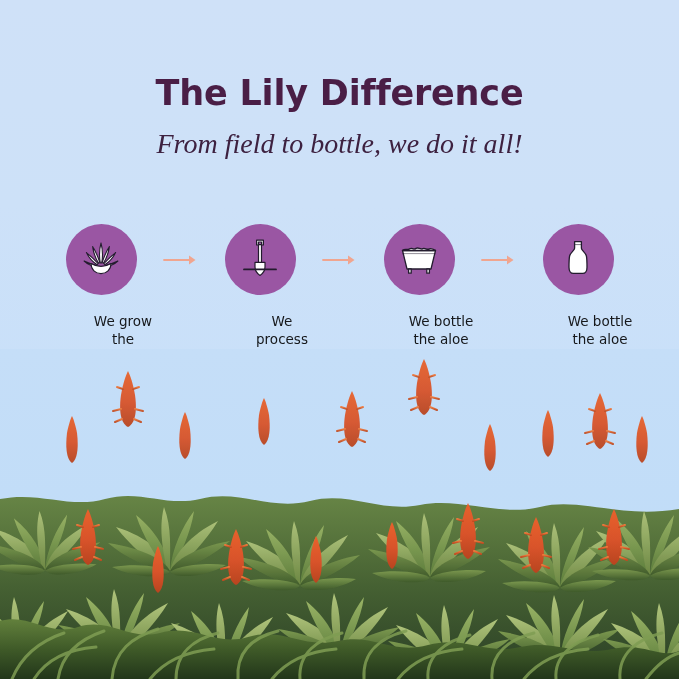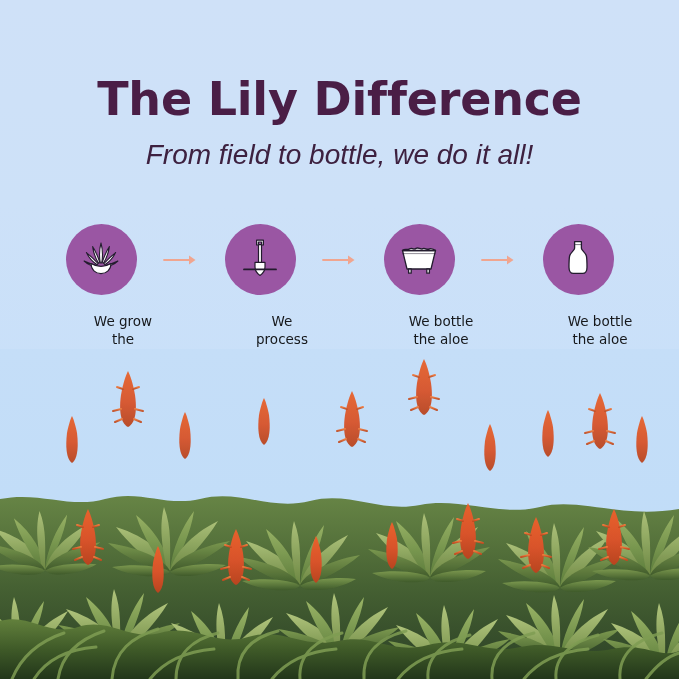--- a/index.html
+++ b/index.html
@@ -25,30 +25,30 @@
   .header {
     position: absolute;
     left: 0; top: 0;
     width: 679px;
     text-align: center;
   }
   .title {
     margin: 0;
     padding-top: 76px;
     font-family: "DejaVu Sans", "Liberation Sans", sans-serif;
-    font-size: 46px;
+    font-size: 35px;
     font-weight: 700;
     letter-spacing: -0.2px;
     color: #4a1e46;
     line-height: 1;
   }
   .subtitle {
     margin: 0;
     padding-top: 19px;
-    font-family: Liberation Sans, sans-serif;
+    font-family: Liberation Serif, serif;
     font-style: italic;
     font-size: 28px;
     color: #3d2140;
     line-height: 1;
   }
 
   
   .process-row {
     position: absolute;
     left: 0;

